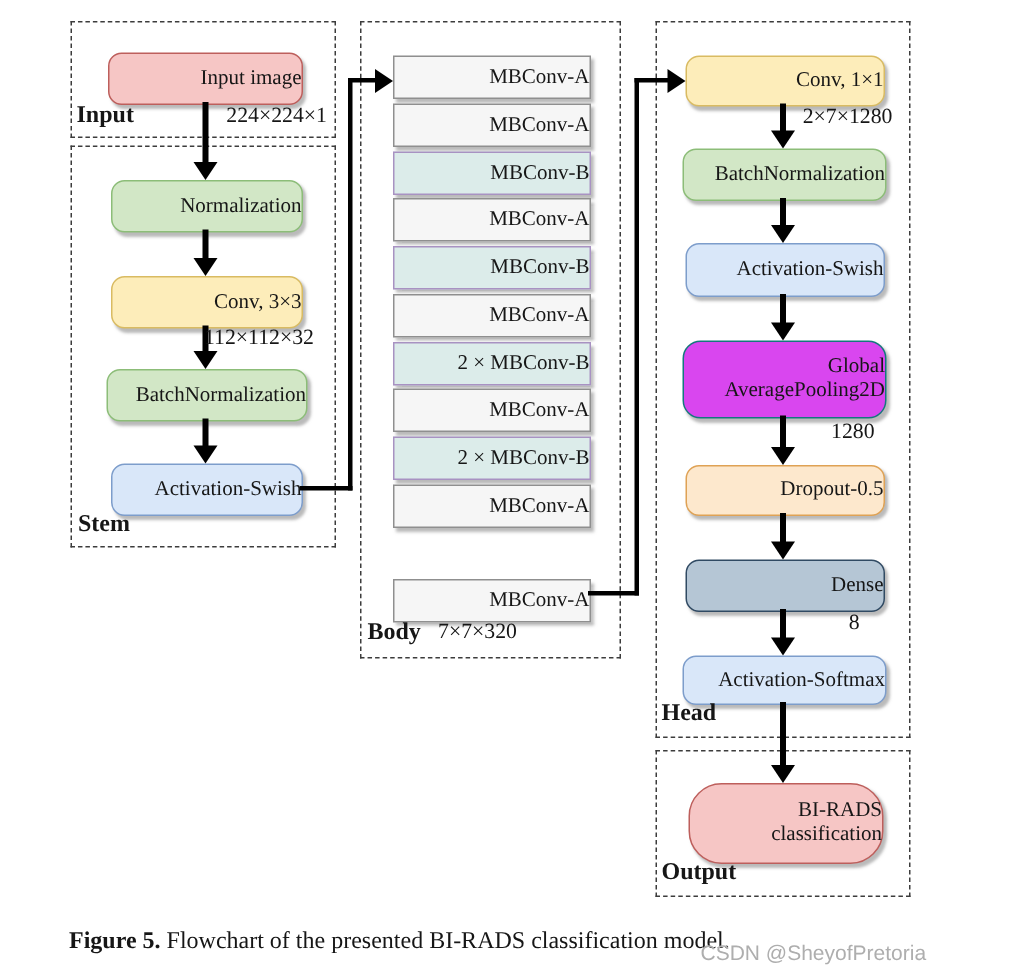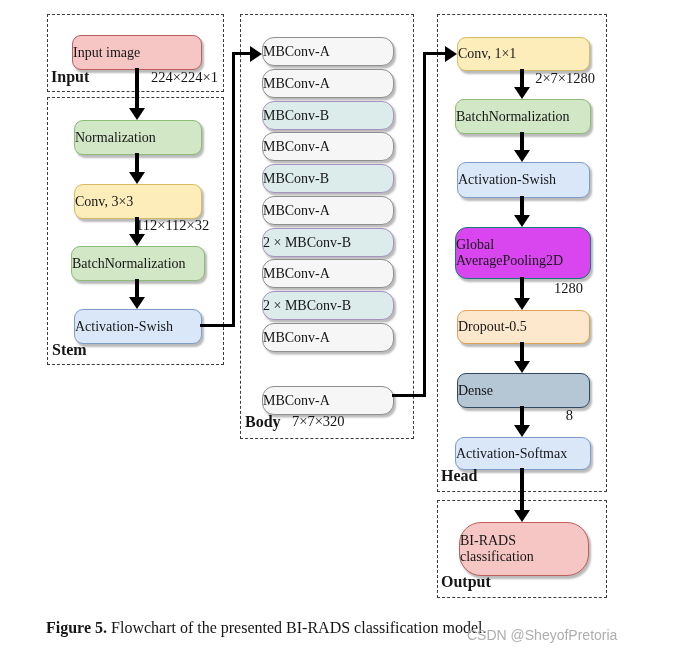--- a/index.html
+++ b/index.html
@@ -3,33 +3,33 @@
 <meta charset="utf-8">
 <style>
   html,body{margin:0;padding:0;background:#ffffff;}
   #stage{position:relative;width:682px;height:652px;background:#ffffff;overflow:hidden;
          font-family:"Liberation Serif","DejaVu Serif",serif;color:#161616;}
 
   .sec{position:absolute;border:1px dashed #3c3c3c;z-index:1;}
   .seclabel{position:absolute;font-weight:bold;font-size:16px;z-index:4;white-space:nowrap;}
   .dimlabel{position:absolute;font-size:14.5px;z-index:4;white-space:nowrap;}
 
-  .node{position:absolute;display:flex;flex-direction:column;align-items:flex-start;justify-content:center;
+  .node{position:absolute;display:flex;flex-direction:column;align-items:flex-end;justify-content:center;
         border-radius:9px;font-size:14px;line-height:1.12;text-align:center;z-index:2;
         border:1px solid #888;box-shadow:2px 2.5px 2px rgba(130,130,130,0.55);}
   .fill-pink  {background:#f6c6c5;border-color:#bd5f5c;}
   .fill-green {background:#d2e7c6;border-color:#8cbd78;}
   .fill-yellow{background:#fdedba;border-color:#d9bb62;}
   .fill-blue  {background:#d9e7f9;border-color:#7d9dcb;}
   .fill-grayA {background:#f6f6f6;border-color:#8f8f8f;}
   .fill-tealB {background:#dcecea;border-color:#a892c2;}
   .fill-gap   {background:#d946ef;border-color:#15787d;border-width:1.5px;}
   .fill-peach {background:#fde8cd;border-color:#dfa255;}
   .fill-slate {background:#b5c6d5;border-color:#304a63;border-width:1.5px;}
-  .mb{border-radius:12px;}
+  .mb{border-radius:0;}
 
   .varrow{position:absolute;width:16px;z-index:3;}
   .varrow::before{content:"";position:absolute;left:6.25px;top:0;bottom:10px;width:3.5px;background:#000;}
   .varrow::after{content:"";position:absolute;left:0;bottom:0;width:0;height:0;
                  border-left:8px solid transparent;border-right:8px solid transparent;border-top:12px solid #000;}
   .hseg,.vseg{position:absolute;background:#000;z-index:3;}
   .rhead{position:absolute;width:0;height:0;z-index:3;
          border-top:8px solid transparent;border-bottom:8px solid transparent;border-left:12px solid #000;}
 
   .caption{position:absolute;left:46px;top:619px;width:565px;font-size:16px;z-index:4;}

